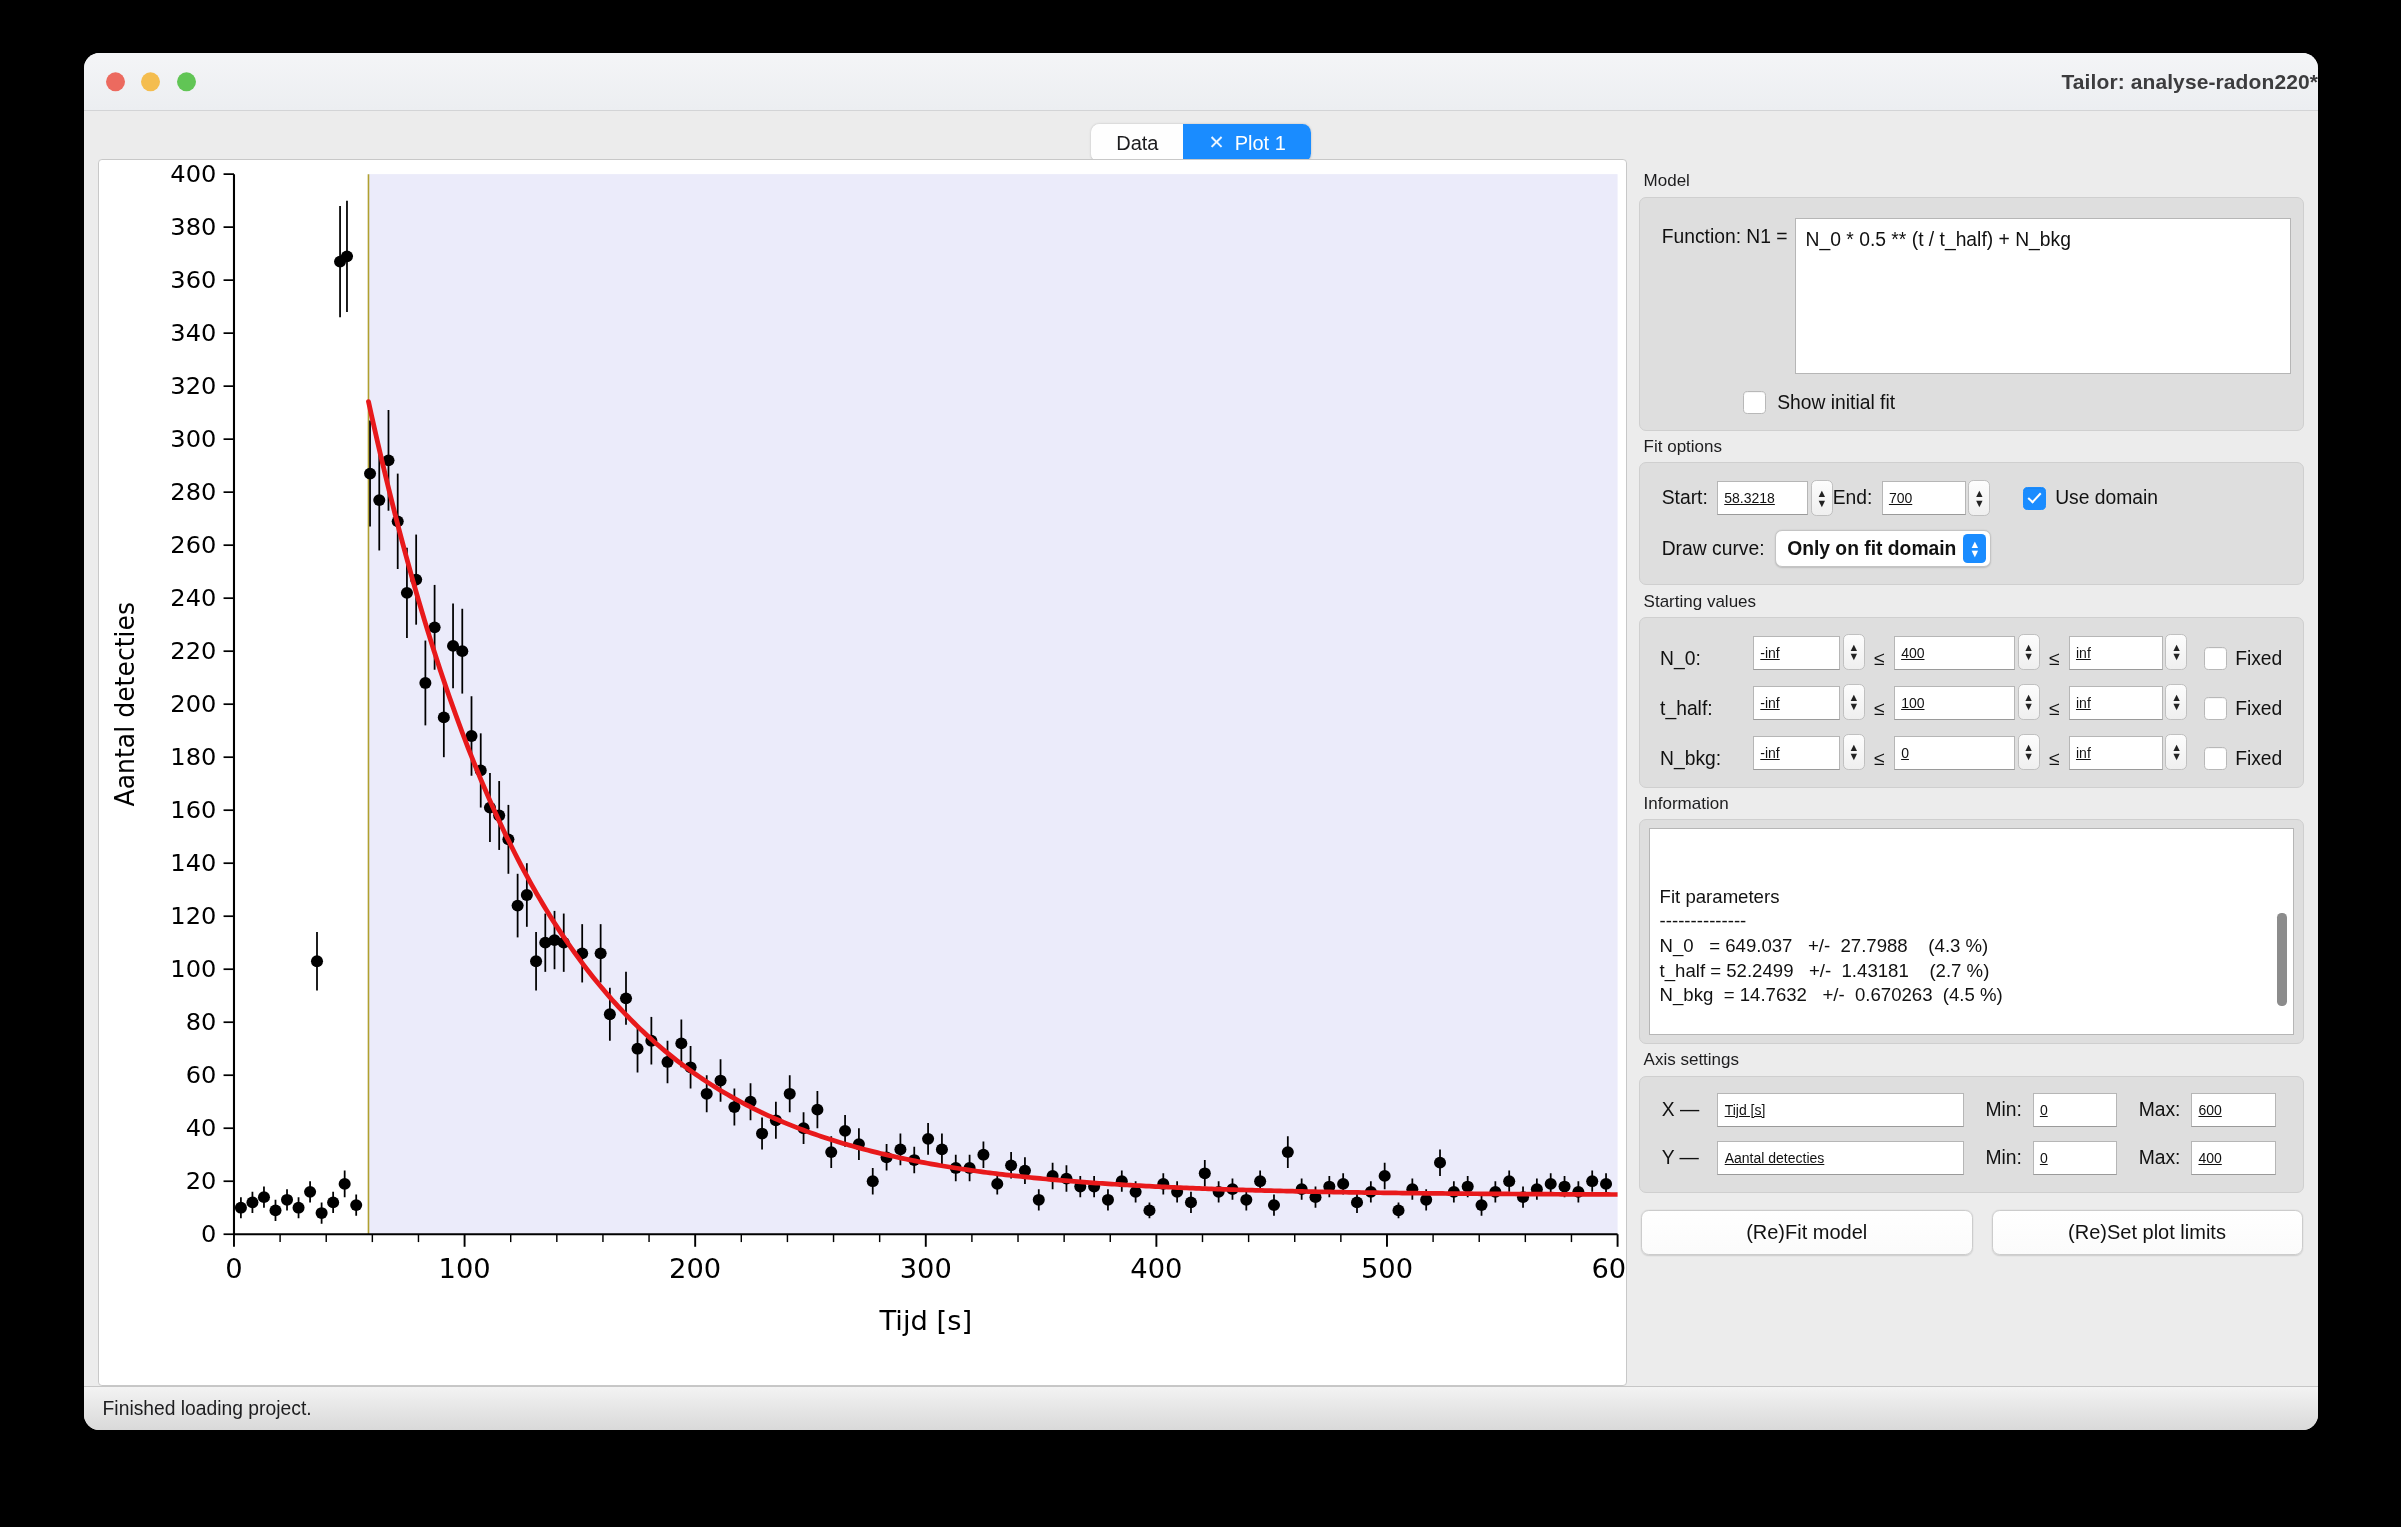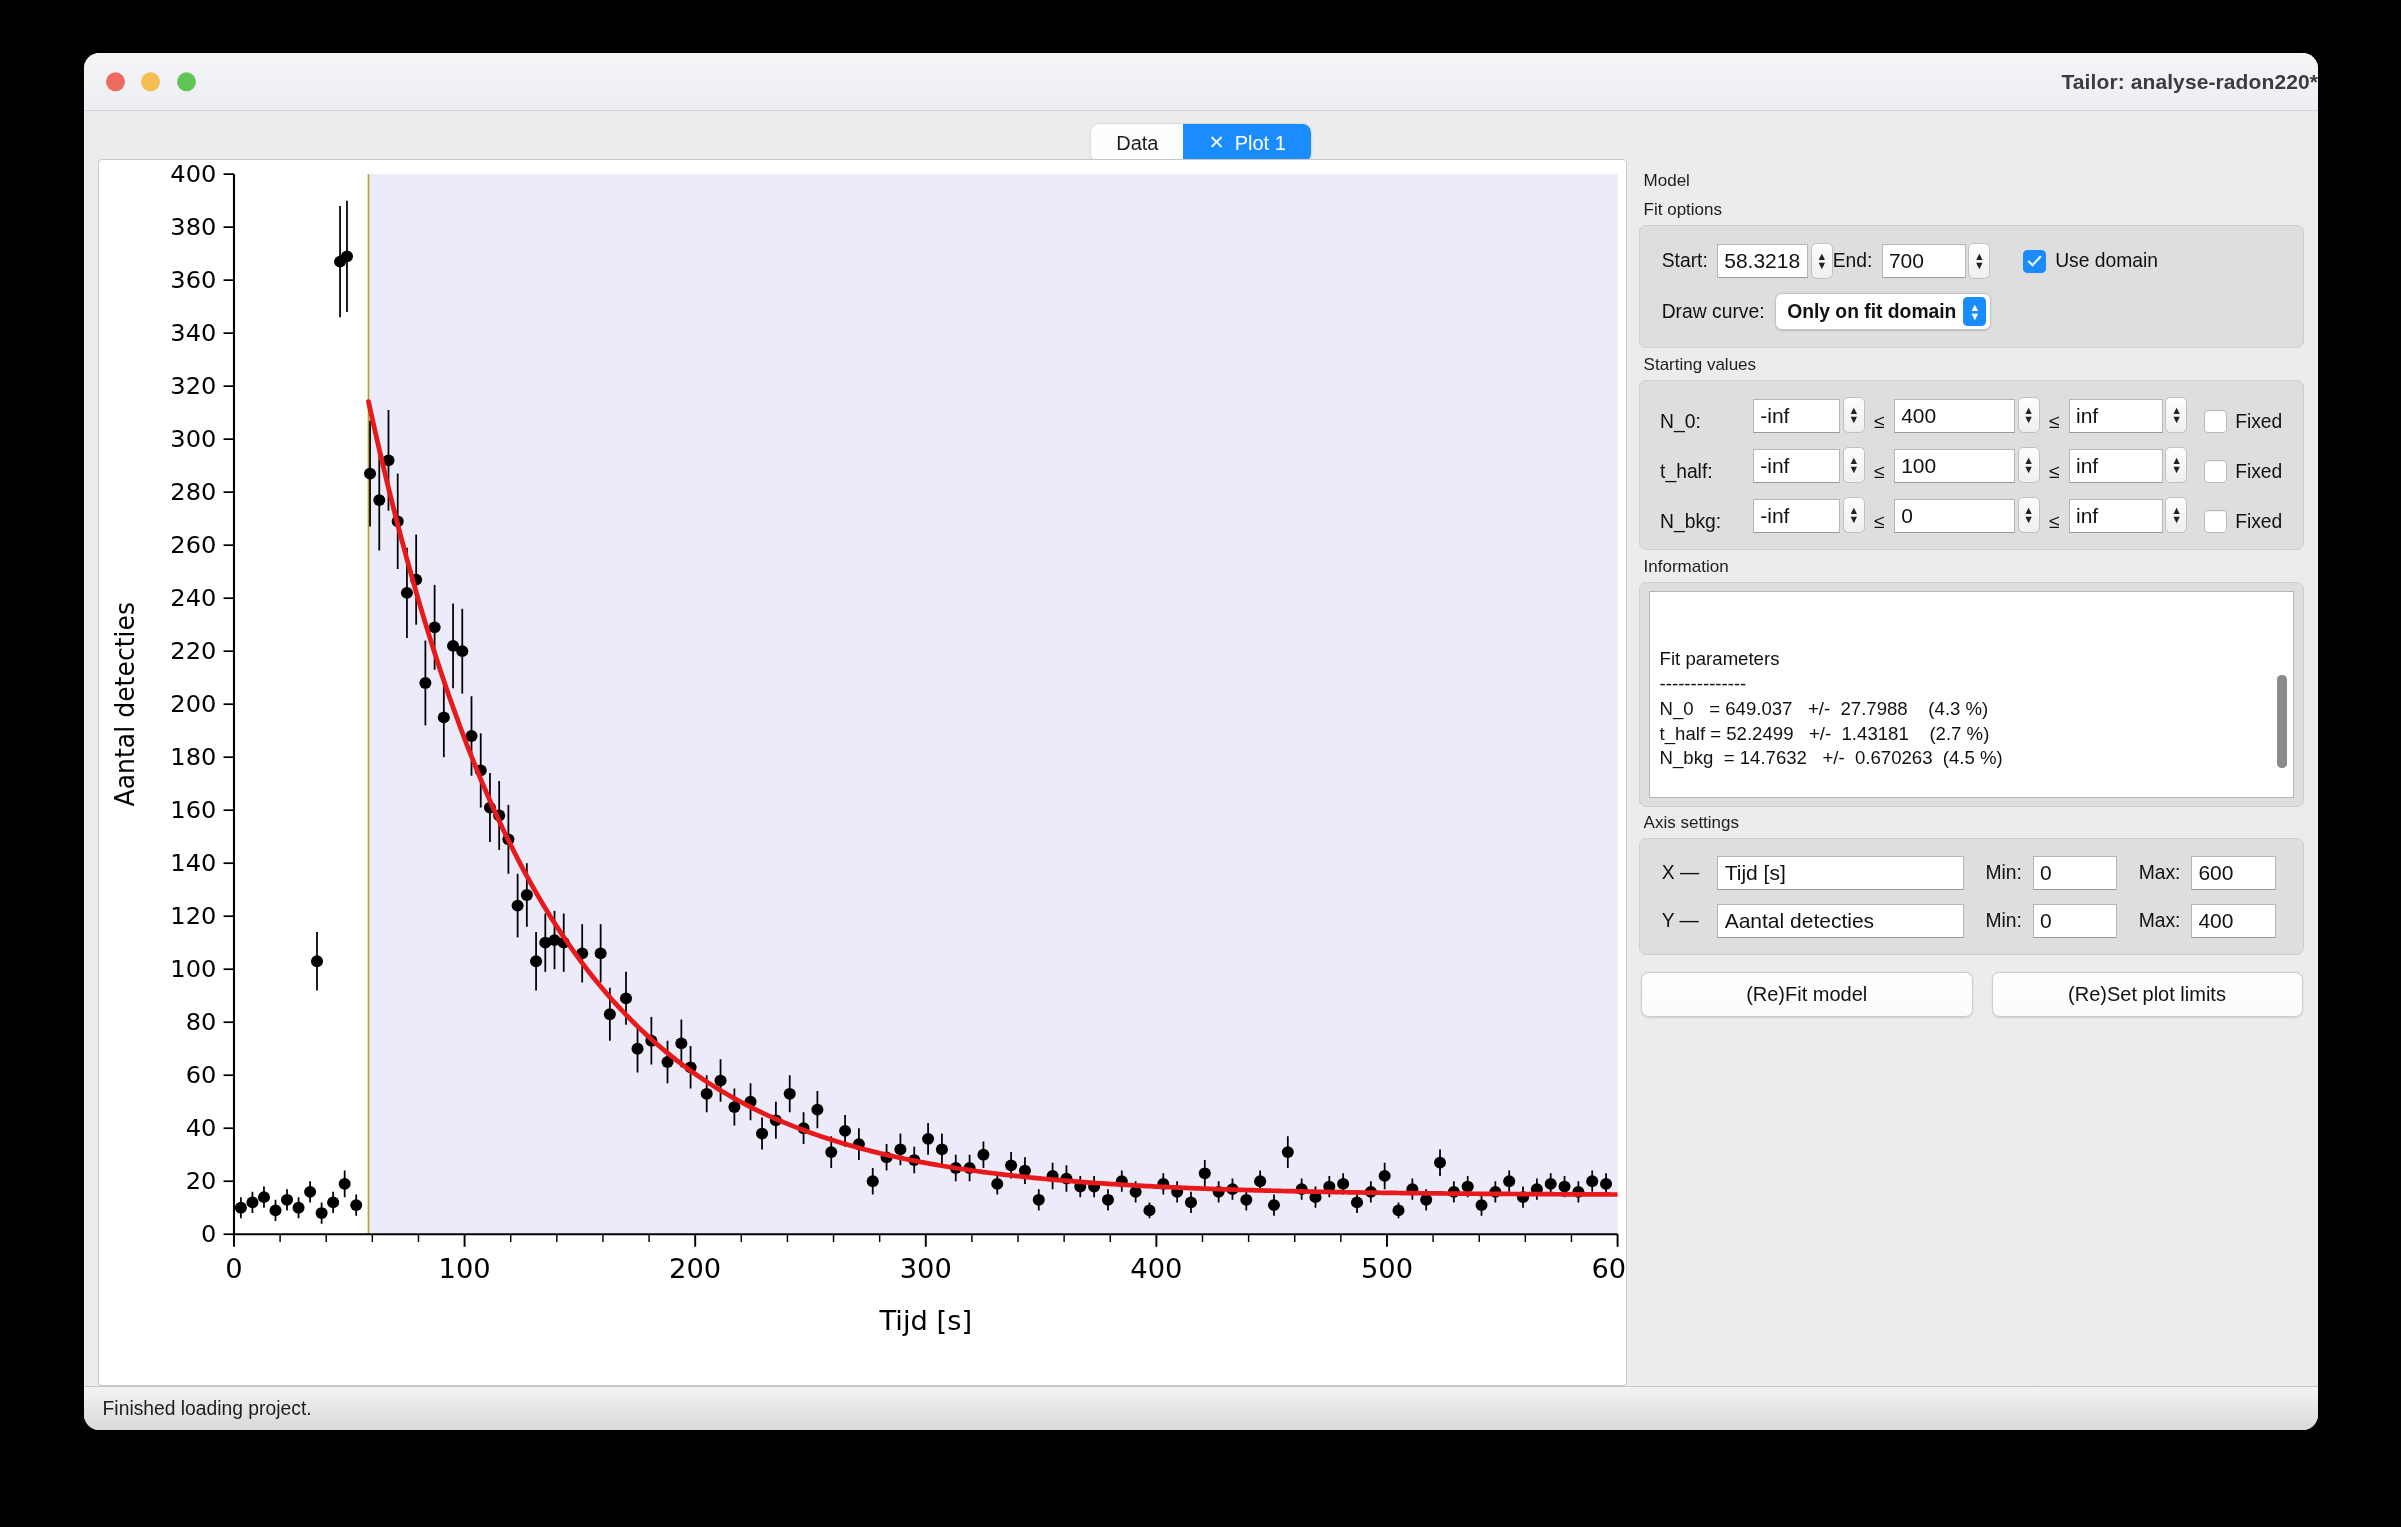--- a/index.html
+++ b/index.html
@@ -125,26 +125,26 @@
     width: 5.4px; height: 10.8px;
     border: solid #fff; border-width: 0 2.3px 2.3px 0;
     transform: rotate(43deg);
   }
   .chk-label { font-size: 19.3px; color: #111; }
   
   .field {
     background: #fff;
     border: 0.8px solid #b6b6b6;
     border-bottom-color: #9a9a9a;
-    font-size: 21px; color: #111;
+    font-size: 14px; color: #111;
     padding: 3.1px 6.2px;
     height: 26px;
     line-height: 26px;
     box-sizing: content-box;
-    white-space: nowrap; overflow: hidden;
+    white-space: nowrap; overflow: hidden; text-decoration: underline;
   }
   .stepper {
     width: 20px; height: 34px; margin-left: 2.3px;
     border-radius: 5.4px;
     background: linear-gradient(#fdfdfd,#efefef);
     border: 0.8px solid #c0c0c0;
     display: flex; flex-direction: column; align-items: center; justify-content: center;
     gap: 2.3px; flex: 0 0 auto;
   }
   .stepper span { font-size: 10.8px; line-height: 7px; color: #222; }
@@ -566,20 +566,30 @@
               <circle cx="1875.65" cy="1303.875" r="7.5" fill="#000000"></circle>
               <path d="M335.38 307.69 L339.27 325.68 L343.16 343.35 L347.04 360.70 L350.93 377.75 L354.82 394.50 L358.70 410.94 L362.59 427.09 L366.48 442.96 L370.36 458.54 L374.25 473.85 L378.14 488.88 L382.02 503.64 L385.91 518.15 L389.80 532.39 L393.68 546.38 L397.57 560.12 L401.45 573.62 L405.34 586.88 L409.23 599.90 L413.11 612.68 L417.00 625.24 L420.89 637.58 L424.77 649.70 L428.66 661.60 L432.55 673.29 L436.43 684.77 L440.32 696.05 L444.21 707.13 L448.09 718.01 L451.98 728.69 L455.87 739.19 L459.75 749.50 L463.64 759.62 L467.53 769.57 L471.41 779.33 L475.30 788.93 L479.19 798.35 L483.07 807.60 L486.96 816.69 L490.85 825.62 L494.73 834.39 L498.62 843.01 L502.50 851.47 L506.39 859.78 L510.28 867.94 L514.16 875.95 L518.05 883.83 L521.94 891.56 L525.82 899.16 L529.71 906.62 L533.60 913.94 L537.48 921.14 L541.37 928.21 L545.26 935.15 L549.14 941.97 L553.03 948.67 L556.92 955.25 L560.80 961.71 L564.69 968.06 L568.58 974.29 L572.46 980.41 L576.35 986.43 L580.24 992.33 L584.12 998.13 L588.01 1003.83 L591.90 1009.43 L595.78 1014.93 L599.67 1020.33 L603.55 1025.63 L607.44 1030.84 L611.33 1035.95 L615.21 1040.98 L619.10 1045.91 L622.99 1050.76 L626.87 1055.52 L630.76 1060.20 L634.65 1064.79 L638.53 1069.30 L642.42 1073.73 L646.31 1078.09 L650.19 1082.36 L654.08 1086.56 L657.97 1090.68 L661.85 1094.73 L665.74 1098.71 L669.63 1102.62 L673.51 1106.46 L677.40 1110.23 L681.29 1113.93 L685.17 1117.56 L689.06 1121.14 L692.95 1124.64 L696.83 1128.09 L700.72 1131.47 L704.60 1134.80 L708.49 1138.06 L712.38 1141.27 L716.26 1144.42 L720.15 1147.51 L724.04 1150.55 L727.92 1153.54 L731.81 1156.47 L735.70 1159.35 L739.58 1162.17 L743.47 1164.95 L747.36 1167.68 L751.24 1170.36 L755.13 1172.99 L759.02 1175.58 L762.90 1178.12 L766.79 1180.61 L770.68 1183.06 L774.56 1185.46 L778.45 1187.83 L782.34 1190.15 L786.22 1192.43 L790.11 1194.67 L794.00 1196.86 L797.88 1199.02 L801.77 1201.15 L805.66 1203.23 L809.54 1205.28 L813.43 1207.29 L817.31 1209.26 L821.20 1211.20 L825.09 1213.10 L828.97 1214.97 L832.86 1216.81 L836.75 1218.62 L840.63 1220.39 L844.52 1222.13 L848.41 1223.84 L852.29 1225.52 L856.18 1227.17 L860.07 1228.79 L863.95 1230.38 L867.84 1231.94 L871.73 1233.48 L875.61 1234.99 L879.50 1236.47 L883.39 1237.92 L887.27 1239.35 L891.16 1240.76 L895.05 1242.13 L898.93 1243.49 L902.82 1244.82 L906.71 1246.12 L910.59 1247.41 L914.48 1248.67 L918.36 1249.90 L922.25 1251.12 L926.14 1252.31 L930.02 1253.49 L933.91 1254.64 L937.80 1255.77 L941.68 1256.88 L945.57 1257.97 L949.46 1259.04 L953.34 1260.10 L957.23 1261.13 L961.12 1262.15 L965.00 1263.14 L968.89 1264.12 L972.78 1265.09 L976.66 1266.03 L980.55 1266.96 L984.44 1267.87 L988.32 1268.77 L992.21 1269.65 L996.10 1270.51 L999.98 1271.36 L1003.87 1272.19 L1007.76 1273.01 L1011.64 1273.81 L1015.53 1274.60 L1019.41 1275.38 L1023.30 1276.14 L1027.19 1276.89 L1031.07 1277.63 L1034.96 1278.35 L1038.85 1279.06 L1042.73 1279.75 L1046.62 1280.44 L1050.51 1281.11 L1054.39 1281.77 L1058.28 1282.42 L1062.17 1283.05 L1066.05 1283.68 L1069.94 1284.29 L1073.83 1284.90 L1077.71 1285.49 L1081.60 1286.07 L1085.49 1286.64 L1089.37 1287.20 L1093.26 1287.76 L1097.15 1288.30 L1101.03 1288.83 L1104.92 1289.35 L1108.81 1289.86 L1112.69 1290.37 L1116.58 1290.86 L1120.46 1291.35 L1124.35 1291.83 L1128.24 1292.30 L1132.12 1292.76 L1136.01 1293.21 L1139.90 1293.65 L1143.78 1294.09 L1147.67 1294.52 L1151.56 1294.94 L1155.44 1295.35 L1159.33 1295.76 L1163.22 1296.16 L1167.10 1296.55 L1170.99 1296.94 L1174.88 1297.31 L1178.76 1297.69 L1182.65 1298.05 L1186.54 1298.41 L1190.42 1298.76 L1194.31 1299.11 L1198.20 1299.45 L1202.08 1299.78 L1205.97 1300.11 L1209.86 1300.43 L1213.74 1300.74 L1217.63 1301.06 L1221.51 1301.36 L1225.40 1301.66 L1229.29 1301.95 L1233.17 1302.24 L1237.06 1302.53 L1240.95 1302.80 L1244.83 1303.08 L1248.72 1303.35 L1252.61 1303.61 L1256.49 1303.87 L1260.38 1304.12 L1264.27 1304.37 L1268.15 1304.62 L1272.04 1304.86 L1275.93 1305.10 L1279.81 1305.33 L1283.70 1305.56 L1287.59 1305.79 L1291.47 1306.01 L1295.36 1306.22 L1299.25 1306.44 L1303.13 1306.64 L1307.02 1306.85 L1310.91 1307.05 L1314.79 1307.25 L1318.68 1307.44 L1322.57 1307.63 L1326.45 1307.82 L1330.34 1308.01 L1334.22 1308.19 L1338.11 1308.37 L1342.00 1308.54 L1345.88 1308.71 L1349.77 1308.88 L1353.66 1309.05 L1357.54 1309.21 L1361.43 1309.37 L1365.32 1309.52 L1369.20 1309.68 L1373.09 1309.83 L1376.98 1309.98 L1380.86 1310.12 L1384.75 1310.27 L1388.64 1310.41 L1392.52 1310.55 L1396.41 1310.68 L1400.30 1310.82 L1404.18 1310.95 L1408.07 1311.08 L1411.96 1311.20 L1415.84 1311.33 L1419.73 1311.45 L1423.62 1311.57 L1427.50 1311.69 L1431.39 1311.80 L1435.27 1311.91 L1439.16 1312.03 L1443.05 1312.14 L1446.93 1312.24 L1450.82 1312.35 L1454.71 1312.45 L1458.59 1312.55 L1462.48 1312.65 L1466.37 1312.75 L1470.25 1312.85 L1474.14 1312.94 L1478.03 1313.04 L1481.91 1313.13 L1485.80 1313.22 L1489.69 1313.31 L1493.57 1313.39 L1497.46 1313.48 L1501.35 1313.56 L1505.23 1313.64 L1509.12 1313.72 L1513.01 1313.80 L1516.89 1313.88 L1520.78 1313.96 L1524.67 1314.03 L1528.55 1314.11 L1532.44 1314.18 L1536.32 1314.25 L1540.21 1314.32 L1544.10 1314.39 L1547.98 1314.46 L1551.87 1314.52 L1555.76 1314.59 L1559.64 1314.65 L1563.53 1314.71 L1567.42 1314.78 L1571.30 1314.84 L1575.19 1314.90 L1579.08 1314.95 L1582.96 1315.01 L1586.85 1315.07 L1590.74 1315.12 L1594.62 1315.18 L1598.51 1315.23 L1602.40 1315.28 L1606.28 1315.33 L1610.17 1315.39 L1614.06 1315.43 L1617.94 1315.48 L1621.83 1315.53 L1625.72 1315.58 L1629.60 1315.62 L1633.49 1315.67 L1637.37 1315.71 L1641.26 1315.76 L1645.15 1315.80 L1649.03 1315.84 L1652.92 1315.89 L1656.81 1315.93 L1660.69 1315.97 L1664.58 1316.01 L1668.47 1316.04 L1672.35 1316.08 L1676.24 1316.12 L1680.13 1316.16 L1684.01 1316.19 L1687.90 1316.23 L1691.79 1316.26 L1695.67 1316.30 L1699.56 1316.33 L1703.45 1316.36 L1707.33 1316.39 L1711.22 1316.43 L1715.11 1316.46 L1718.99 1316.49 L1722.88 1316.52 L1726.77 1316.55 L1730.65 1316.58 L1734.54 1316.60 L1738.42 1316.63 L1742.31 1316.66 L1746.20 1316.69 L1750.08 1316.71 L1753.97 1316.74 L1757.86 1316.76 L1761.74 1316.79 L1765.63 1316.81 L1769.52 1316.84 L1773.40 1316.86 L1777.29 1316.89 L1781.18 1316.91 L1785.06 1316.93 L1788.95 1316.95 L1792.84 1316.98 L1796.72 1317.00 L1800.61 1317.02 L1804.50 1317.04 L1808.38 1317.06 L1812.27 1317.08 L1816.16 1317.10 L1820.04 1317.12 L1823.93 1317.14 L1827.82 1317.15 L1831.70 1317.17 L1835.59 1317.19 L1839.47 1317.21 L1843.36 1317.23 L1847.25 1317.24 L1851.13 1317.26 L1855.02 1317.27 L1858.91 1317.29 L1862.79 1317.31 L1866.68 1317.32 L1870.57 1317.34 L1874.45 1317.35 L1878.34 1317.37 L1882.23 1317.38 L1886.11 1317.40 L1890.00 1317.41 " fill="none" stroke="#e8191b" stroke-width="6" stroke-linecap="round"></path>
             </g>
           </g>
       </svg>
     </div>
 
     <div class="side">
 
       <div class="grouplabel">Model</div>
+      <div class="groupbox">
+        <div class="func-row">
+          <div class="func-label">Function:  N1 =</div>
+          <div class="func-input">N_0 * 0.5 ** (t / t_half) + N_bkg</div>
+        </div>
+        <div class="chk-row">
+          <div class="checkbox"></div>
+          <div class="chk-label">Show initial fit</div>
+        </div>
+      </div>
 
       <div class="grouplabel">Fit options</div>
       <div class="groupbox">
         <div class="fitrow1">
           <span class="lbl">Start:</span>
           <span class="field" style="width:77px;margin-left:9.3px;">58.3218</span>
           <span class="stepper">
               <span>▲</span>
               <span>▼</span>
             </span>

